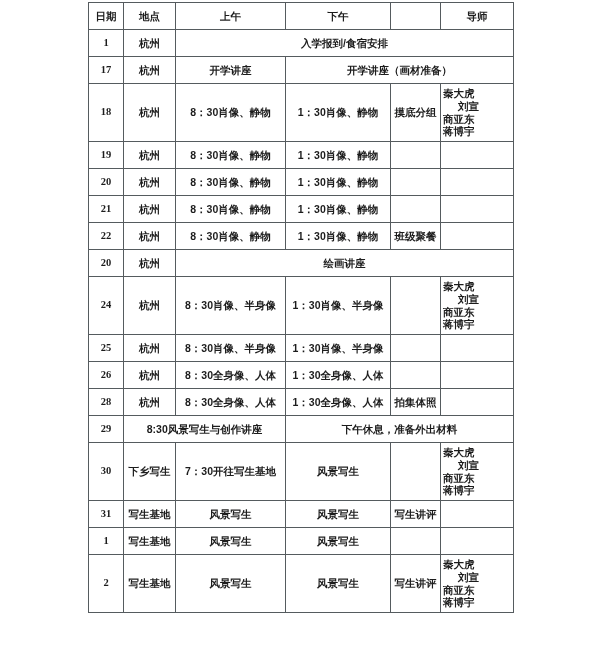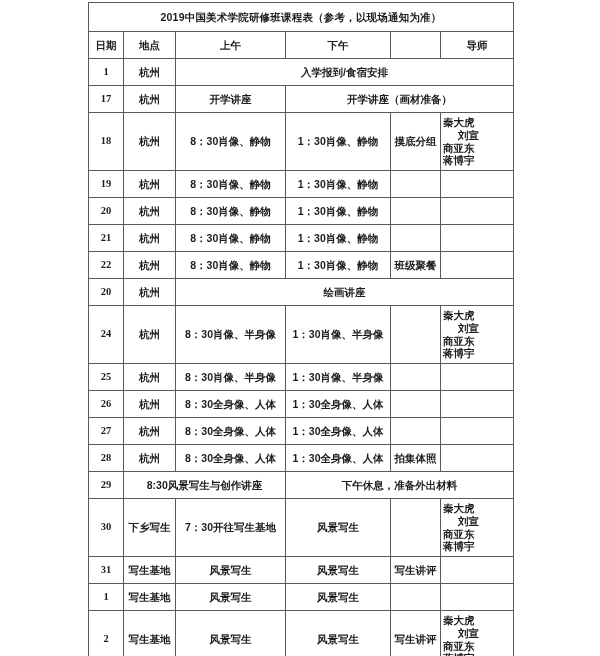--- a/index.html
+++ b/index.html
@@ -102,23 +102,20 @@
     <colgroup>
       <col style="width:35px">
       <col style="width:52px">
       <col style="width:110px">
       <col style="width:105px">
       <col style="width:50px">
       <col style="width:73px">
     </colgroup>
     <tbody>
       <tr>
-        <td class="title-cell" colspan="6">2019中国美术学院研修班课程表（参考，以现场通知为准）</td>
-      </tr>
-      <tr>
         <td class="head-cell">日期</td>
         <td class="head-cell">地点</td>
         <td class="head-cell">上午</td>
         <td class="head-cell">下午</td>
         <td class="head-cell"></td>
         <td class="head-cell">导师</td>
       </tr>
     <tr>
           <td class="row-cell date-col">1</td>
           <td class="row-cell">杭州</td>
@@ -207,28 +204,20 @@
         </tr>
         <tr>
           <td class="row-cell date-col">26</td>
           <td class="row-cell">杭州</td>
           <td class="row-cell">8：30全身像、人体</td>
           <td class="row-cell">1：30全身像、人体</td>
           <td class="row-cell"></td>
           <td class="row-cell"></td>
         </tr>
         <tr>
-          <td class="row-cell date-col">27</td>
-          <td class="row-cell">杭州</td>
-          <td class="row-cell">8：30全身像、人体</td>
-          <td class="row-cell">1：30全身像、人体</td>
-          <td class="row-cell"></td>
-          <td class="row-cell"></td>
-        </tr>
-        <tr>
           <td class="row-cell date-col">28</td>
           <td class="row-cell">杭州</td>
           <td class="row-cell">8：30全身像、人体</td>
           <td class="row-cell">1：30全身像、人体</td>
           <td class="row-cell">拍集体照</td>
           <td class="row-cell"></td>
         </tr>
         <tr>
           <td class="row-cell date-col">29</td>
           <td class="row-cell" colspan="2">8:30风景写生与创作讲座</td>

